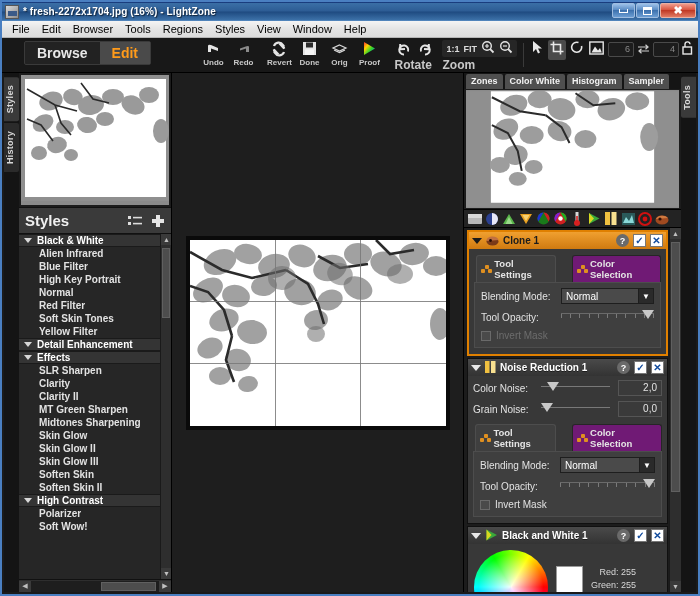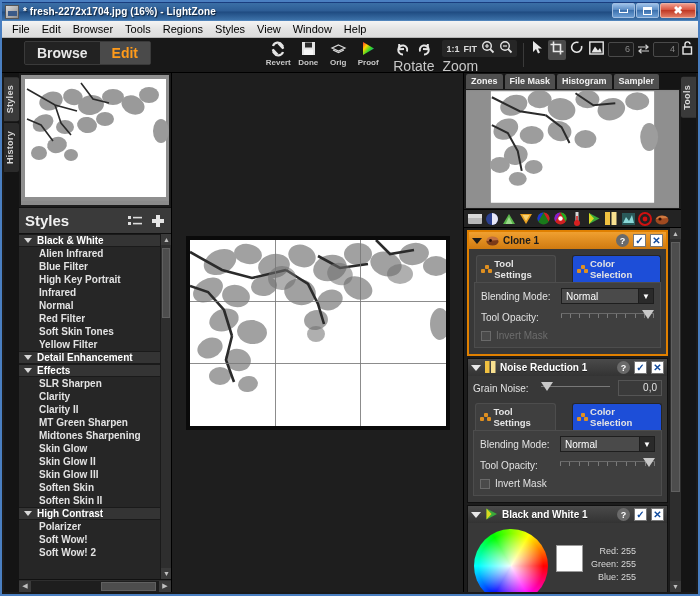--- a/index.html
+++ b/index.html
@@ -120,21 +120,21 @@
     display: flex; flex-direction: column; align-items: center;
     width: 30px;
     cursor: default;
   }
   .tbtn .ic { height: 17px; display: flex; align-items: center; justify-content: center; }
   .tbtn .lbl {
     font-size: 8px; font-weight: bold; color: #c8c8c8;
     margin-top: 1px; white-space: nowrap;
   }
   .grp-label {
-    font-size: 14px; font-weight: normal; color: #c8c8c8;
+    font-size: 12px; font-weight: bold; color: #c8c8c8;
     text-align: center; margin-top: 1px;
   }
   .sep-v {
     width: 1px; background: #3a3a3a;
     margin: 5px 6px;
     align-self: stretch;
   }
   .numbox {
     width: 26px; height: 15px;
     background: #1c1c1c;
@@ -396,21 +396,21 @@
     border: 1px solid #777;
   }
   .card-body { padding: 4px 5px 6px 5px; background: #383838; }
 
   .subtabs { display: flex; gap: 16px; padding: 2px 0 0 2px; }
   .subtab {
     font-size: 9.5px; font-weight: bold;
     color: #e4e4e4;
     padding: 2px 5px 2px 4px;
     display: flex; align-items: center; gap: 3px;
-    background: #1d4ed8;
+    background: #701a75;
     border: 1px solid #262626;
     border-bottom: none;
     border-radius: 3px 3px 0 0;
   }
   .subtab.sel { background: #3f3f3f; border-color: #4d4d4d; }
   .dots { display:inline-block; width: 11px; height: 9px; position: relative; }
   .dots i {
     position:absolute; width:4px; height:4px; background:#e09020; border-radius:1px;
   }
   .dots i:nth-child(1){left:0;top:4px;}
@@ -538,20 +538,38 @@
 
   <div class="toolbar">
 
     <div class="mode-switch">
       <div class="mode-btn">Browse</div>
       <div class="mode-btn active">Edit</div>
     </div>
 
     <div style="flex:1"></div>
 
+    <div class="tool-group" style="margin-right:6px;">
+      <div class="tbtn">
+        <span class="ic">
+          <svg width="17" height="14" viewBox="0 0 17 14">
+              <path d="M3 10 L3 4 Q3 2 6 3 L13 6 L13 9 L6 6.5 L6 10 Z" fill="#e4e4e4"></path>
+            </svg>
+        </span>
+        <span class="lbl">Undo</span>
+      </div>
+      <div class="tbtn">
+        <span class="ic">
+          <svg width="17" height="14" viewBox="0 0 17 14">
+              <path d="M14 10 L14 5 Q14 3.5 11.5 4.3 L5 6.6 L5 8.6 L11 6.6 L11 10 Z" fill="#8a8a8a"></path>
+            </svg>
+        </span>
+        <span class="lbl">Redo</span>
+      </div>
+    </div>
 
     <div class="tool-group">
       <div class="tbtn">
         <span class="ic">
           <svg width="16" height="16" viewBox="0 0 16 16">
               <path d="M3 5 a5 5 0 0 1 9-1 l-2 0 l3.2 3.5 L12 4 M13 11 a5 5 0 0 1-9 1 l2 0 l-3.2-3.5 L4 12" fill="none" stroke="#e4e4e4" stroke-width="2.2"></path>
             </svg>
         </span>
         <span class="lbl">Revert</span>
       </div>
@@ -739,21 +757,20 @@
       <div class="styles-list">
         <div style="padding-right:11px;">
 
           <div class="style-row group">
               <span class="tri"></span>
               <span>Black &amp; White</span>
             </div>
           <div class="style-row">Alien Infrared</div>
           <div class="style-row">Blue Filter</div>
           <div class="style-row">High Key Portrait</div>
-          <div class="style-row">Infrared</div>
           <div class="style-row">Normal</div>
           <div class="style-row">Red Filter</div>
           <div class="style-row">Soft Skin Tones</div>
           <div class="style-row">Yellow Filter</div>
 
           <div class="style-row group">
               <span class="tri"></span>
               <span>Detail Enhancement</span>
             </div>
           <div class="style-row group">
@@ -771,21 +788,20 @@
           <div class="style-row">Skin Glow III</div>
           <div class="style-row">Soften Skin</div>
           <div class="style-row">Soften Skin II</div>
 
           <div class="style-row group">
               <span class="tri"></span>
               <span>High Contrast</span>
             </div>
           <div class="style-row">Polarizer</div>
           <div class="style-row">Soft Wow!</div>
-          <div class="style-row">Soft Wow! 2</div>
         </div>
 
         <div class="vscroll">
           <div class="arrow">▲</div>
           <div class="thumbbar"></div>
           <div class="arrow bot">▼</div>
         </div>
       </div>
 
       <div class="hscroll">
@@ -847,21 +863,21 @@
           <div class="grid-line" style="top:33.3%;left:0;right:0;height:1px;"></div>
           <div class="grid-line" style="top:66.6%;left:0;right:0;height:1px;"></div>
         </div>
       </div>
     </div>
 
     <div class="rightpanel">
 
       <div class="rp-tabs">
         <div class="rp-tab">Zones</div>
-        <div class="rp-tab">File Mask</div>
+        <div class="rp-tab">Color White</div>
         <div class="rp-tab">Histogram</div>
         <div class="rp-tab">Sampler</div>
       </div>
 
       <div class="preview-wrap">
         <svg width="214" height="116" viewBox="0 0 214 116">
           <rect width="214" height="116" fill="#8f8f8f"></rect>
           <rect x="25" y="0" width="164" height="112" fill="#ffffff"></rect>
           <g fill="#9d9d9d">
             <ellipse cx="48" cy="14" rx="14" ry="10" transform="rotate(-20 48 14)"></ellipse>
@@ -1046,20 +1062,27 @@
                   <rect x="0" y="0" width="4.5" height="12" fill="#f0c040"></rect>
                   <rect x="6" y="0" width="4.5" height="12" fill="#f8e090"></rect>
                 </svg></span>
             <span class="card-title">Noise Reduction 1</span>
             <span class="hbtn">?</span>
             <span class="chk-btn">✓</span>
             <span class="x-btn">✕</span>
           </div>
           <div class="card-body">
             <div class="nr-row">
+              <span class="nr-label">Color Noise:</span>
+              <span class="nr-slider">
+                <span class="slider-knob" style="left:8%;top:-5px;"></span>
+              </span>
+              <span class="nr-val">2,0</span>
+            </div>
+            <div class="nr-row">
               <span class="nr-label">Grain Noise:</span>
               <span class="nr-slider">
                 <span class="slider-knob" style="left:0;top:-5px;"></span>
               </span>
               <span class="nr-val">0,0</span>
             </div>
 
             <div class="subtabs">
               <div class="subtab sel">
                 <span class="dots">

